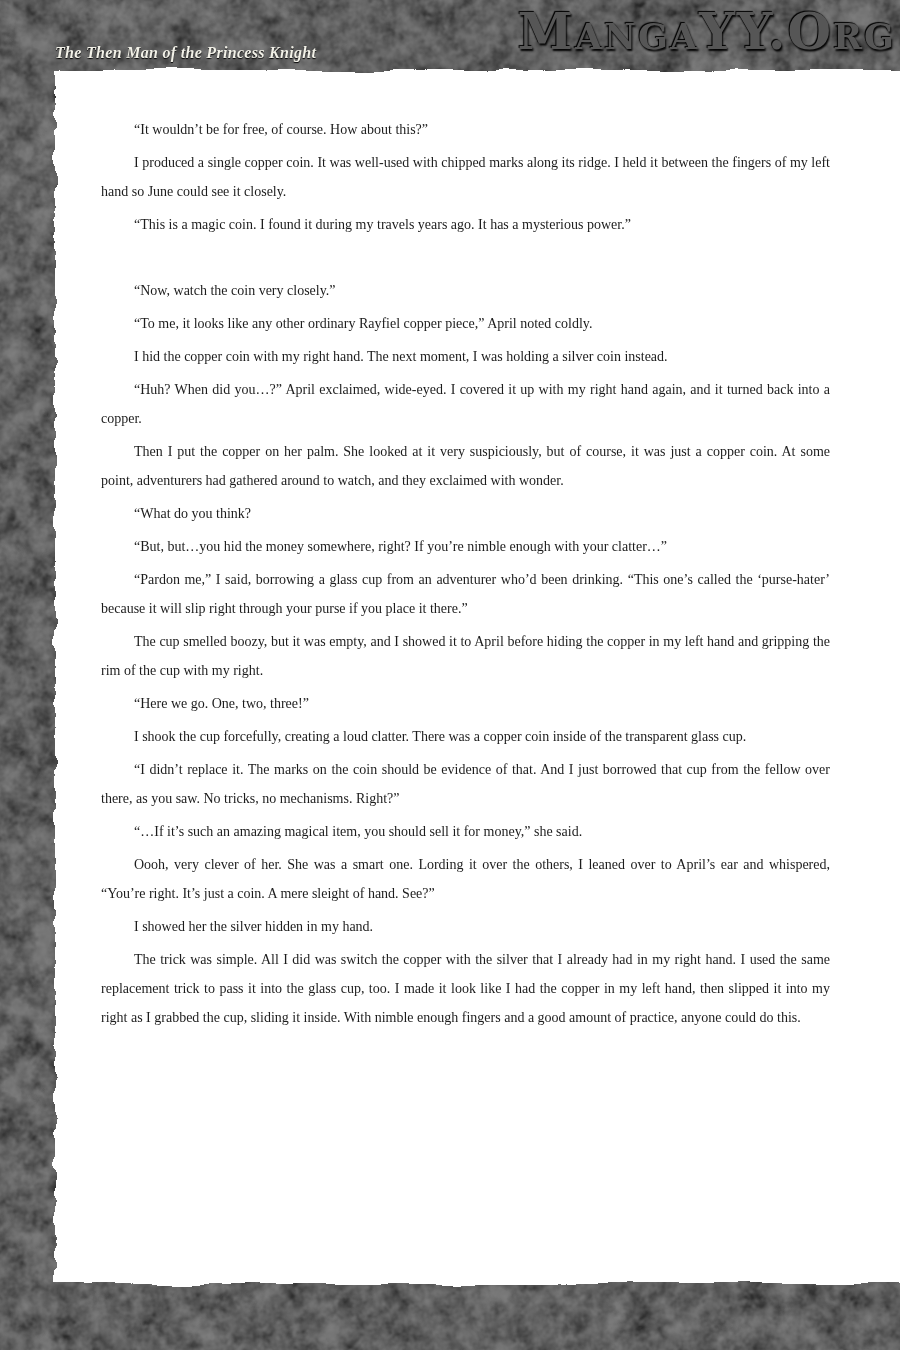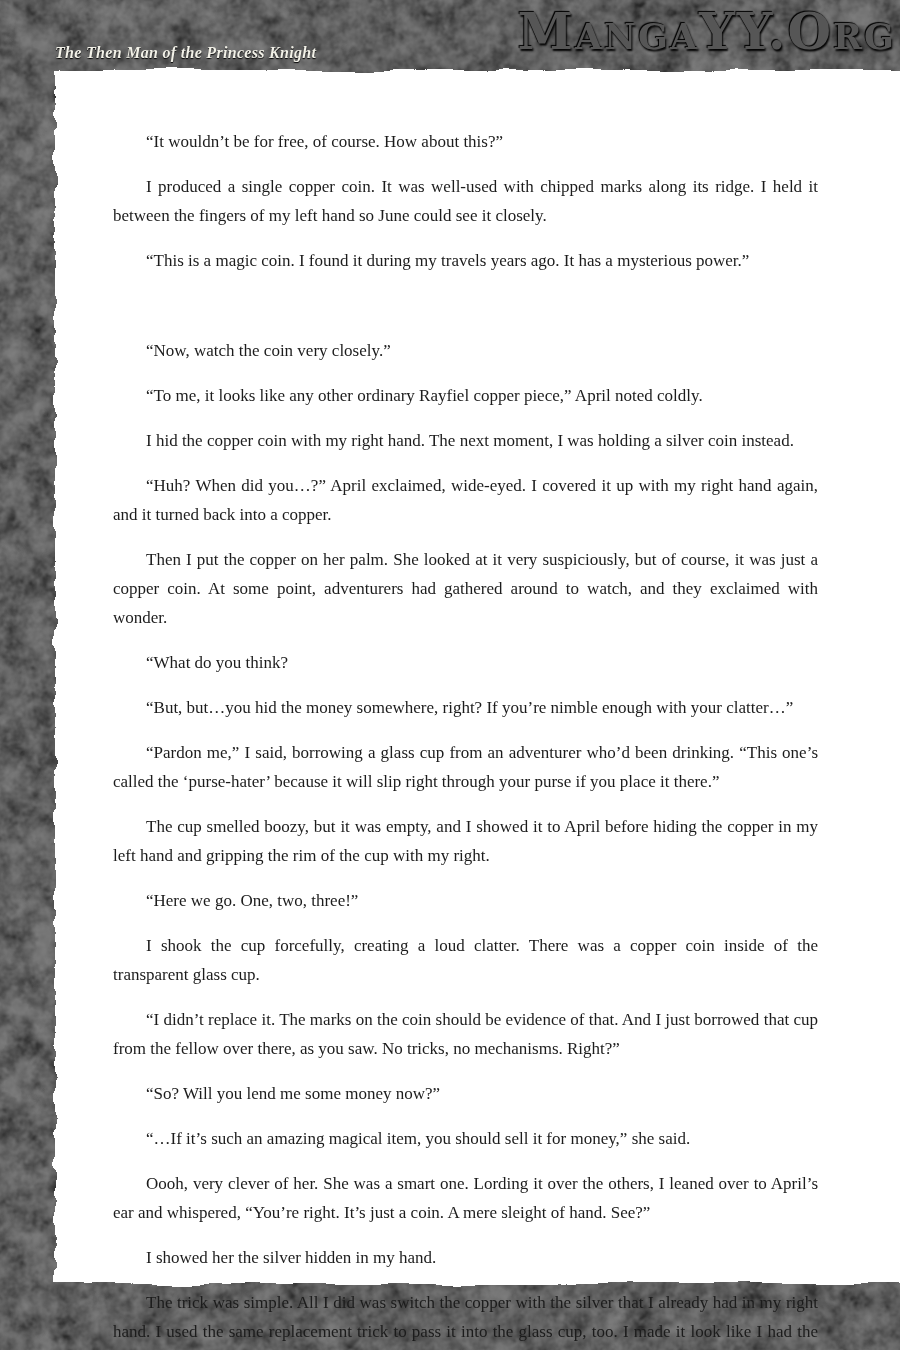--- a/index.html
+++ b/index.html
@@ -64,22 +64,22 @@
     left: 55px;
     top: 70px;
     right: 0;
     bottom: 66px;
     z-index: 5;
     box-sizing: border-box;
     padding: 41px 66px 0 42px;
     color: #1c1c1c;
   }
   .page-text p.para {
-    margin: 16px;
-    font-size: 17px;
+    margin: 4px;
+    font-size: 14px;
     line-height: 29px;
     text-align: justify;
     text-indent: 33px;
   }
   .page-text .spacer {
     height: 29px;
   }
 </style>
 </head>
 <body>
@@ -121,19 +121,18 @@
       <p class="para">I hid the copper coin with my right hand. The next moment, I was holding a silver coin instead.</p>
       <p class="para">“Huh? When did you…?” April exclaimed, wide-eyed. I covered it up with my right hand again, and it turned back into a copper.</p>
       <p class="para">Then I put the copper on her palm. She looked at it very suspiciously, but of course, it was just a copper coin. At some point, adventurers had gathered around to watch, and they exclaimed with wonder.</p>
       <p class="para">“What do you think?</p>
       <p class="para">“But, but…you hid the money somewhere, right? If you’re nimble enough with your clatter…”</p>
       <p class="para">“Pardon me,” I said, borrowing a glass cup from an adventurer who’d been drinking. “This one’s called the ‘purse-hater’ because it will slip right through your purse if you place it there.”</p>
       <p class="para">The cup smelled boozy, but it was empty, and I showed it to April before hiding the copper in my left hand and gripping the rim of the cup with my right.</p>
       <p class="para">“Here we go. One, two, three!”</p>
       <p class="para">I shook the cup forcefully, creating a loud clatter. There was a copper coin inside of the transparent glass cup.</p>
       <p class="para">“I didn’t replace it. The marks on the coin should be evidence of that. And I just borrowed that cup from the fellow over there, as you saw. No tricks, no mechanisms. Right?”</p>
-      <p class="para">“So? Will you lend me some money now?”</p>
       <p class="para">“…If it’s such an amazing magical item, you should sell it for money,” she said.</p>
       <p class="para">Oooh, very clever of her. She was a smart one. Lording it over the others, I leaned over to April’s ear and whispered, “You’re right. It’s just a coin. A mere sleight of hand. See?”</p>
       <p class="para">I showed her the silver hidden in my hand.</p>
       <p class="para">The trick was simple. All I did was switch the copper with the silver that I already had in my right hand. I used the same replacement trick to pass it into the glass cup, too. I made it look like I had the copper in my left hand, then slipped it into my right as I grabbed the cup, sliding it inside. With nimble enough fingers and a good amount of practice, anyone could do this.</p>
     </div>
 </div>
 
 </body></html>

